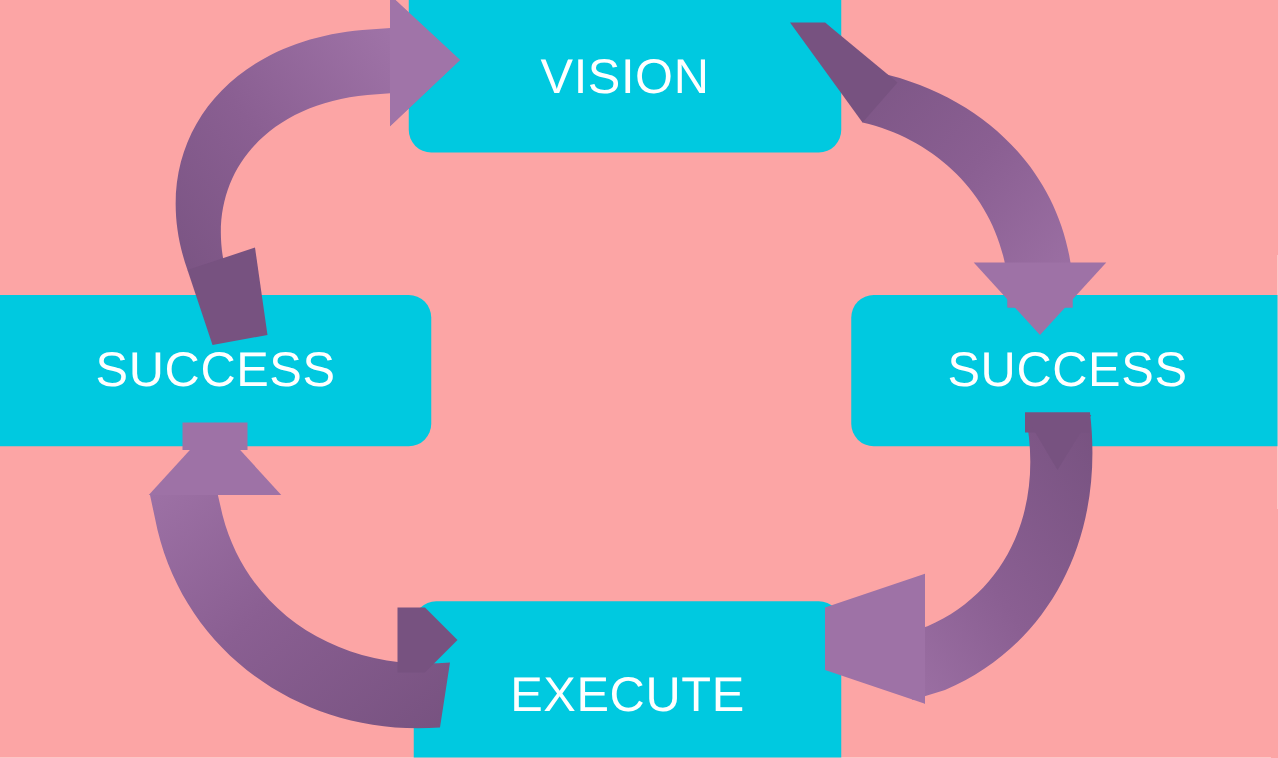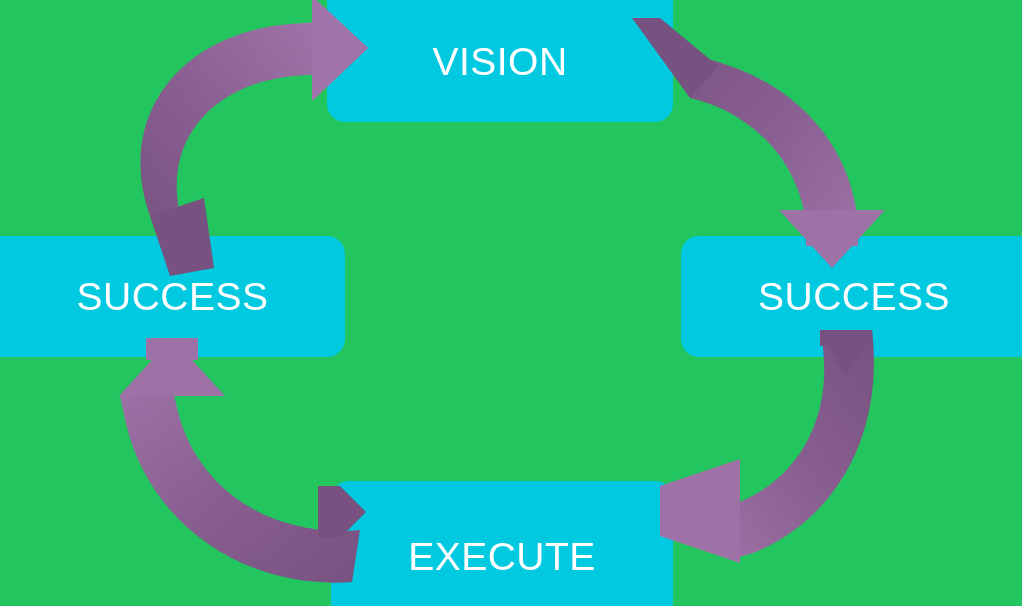--- a/index.html
+++ b/index.html
@@ -57,21 +57,21 @@
   #node-strategy .node-label { transform: translateX(-9px); }
   #node-success .node-label  { transform: translateX(12px); text-align: right; }
 
   .arrow-layer-under { z-index: 1; }
   .node-layer        { z-index: 2; }
   .arrow-layer-over  { z-index: 3; }
 </style>
 </head>
 <body>
 
-<div id="diagram-root" style="background: #22c55e;">
+<div id="diagram-root" style="background: #fca5a5;">
 
   <svg id="cycle-svg" class="arrow-layer-under" viewBox="0 0 1022 606" aria-hidden="true">
     <defs>
 
       <linearGradient id="grad-tr" x1="0" y1="0" x2="1" y2="1">
         <stop offset="0%" stop-color="#775280"></stop>
         <stop offset="55%" stop-color="#8A5F92"></stop>
         <stop offset="100%" stop-color="#9E72A6"></stop>
       </linearGradient>
 

